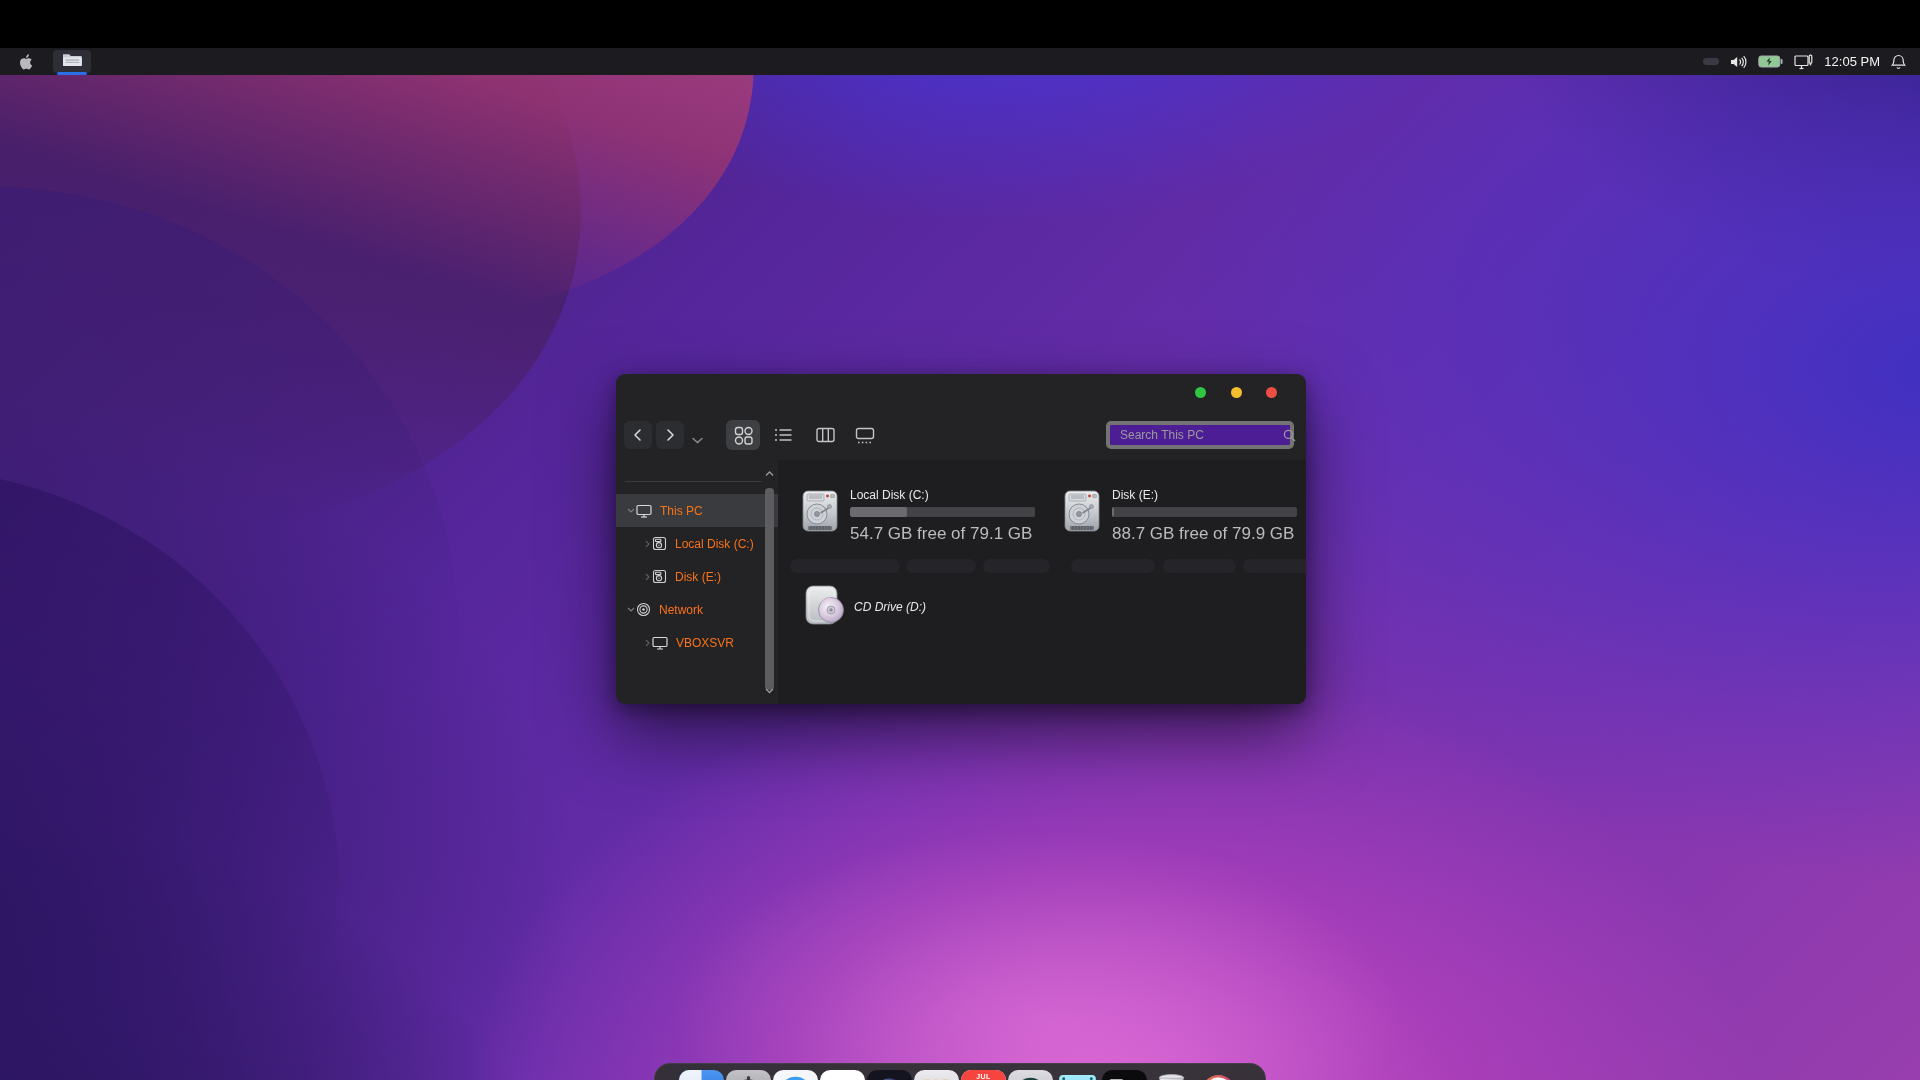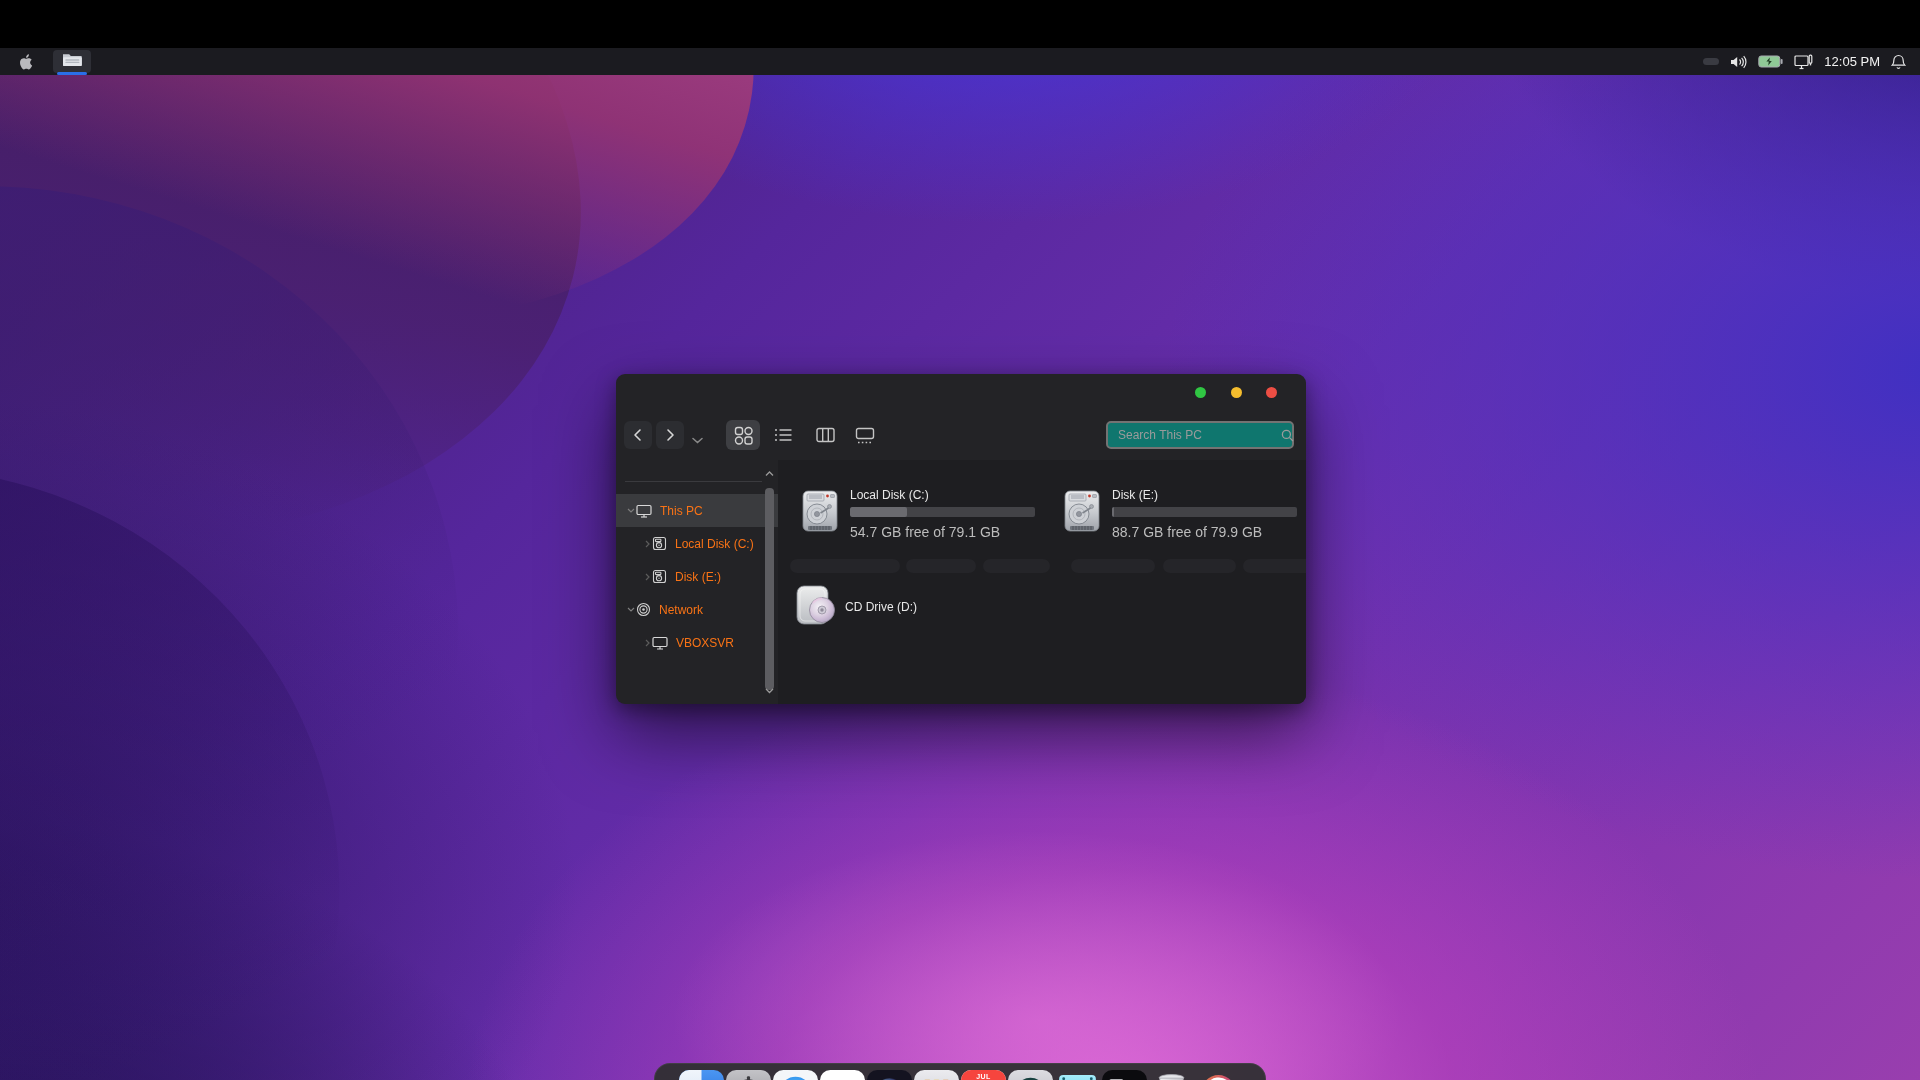--- a/index.html
+++ b/index.html
@@ -61,21 +61,21 @@
   .toolbar { position:absolute; left:0; top:38px; right:0; height:48px; }
   .nav-btn { position:absolute; top:9px; width:28px; height:28px; border-radius:6px;
     background:#2c2d31; display:flex; align-items:center; justify-content:center; }
   .btn-back { left:8px; } .btn-fwd { left:40px; }
   .tb-chevron { position:absolute; left:76px; top:18px; }
   .view-btn { position:absolute; top:8px; width:34px; height:30px; border-radius:6px;
     display:flex; align-items:center; justify-content:center; }
   .view-icons { left:110px; background:#3e3f43; }
   .view-list { left:150px; } .view-cols { left:192px; } .view-gallery { left:232px; }
   .searchbox { position:absolute; right:12px; top:9px; width:188px; height:28px;
-    background:#0f766e; border:2px solid #737373; border-radius:5px;
+    background:#4c1d95; border:4px solid #737373; border-radius:5px;
     display:flex; align-items:center; }
   .searchbox input { flex:1; background:transparent; border:none; outline:none;
     color:#d8d8d8; font-size:12px; padding:0 8px 0 10px; font-family:"Liberation Sans",sans-serif; }
   .searchbox input::placeholder { color:#9b9b9b; opacity:1; }
   .searchbox .mag { margin-right:8px; display:flex; }
 
   .win-body { position:absolute; left:0; top:86px; right:0; bottom:0;
     border-radius:0 0 9px 9px; overflow:hidden; }
   .sidebar { position:absolute; left:0; top:0; width:162px; bottom:0; }
   .sidebar-sep { position:absolute; left:9px; right:16px; top:21px; height:1px; background:#3a3a3e; }
@@ -92,26 +92,26 @@
   .v-scroll-down { position:absolute; right:4px; bottom:6px; }
 
   .content { position:absolute; left:162px; top:0; right:0; bottom:0; background:#1e1e21; }
   .drive-tile { position:absolute; top:26px; width:256px; height:62px; }
   .tile-c { left:12px; } .tile-e { left:274px; }
   .drive-ico { position:absolute; left:10px; top:2px; }
   .drive-name { position:absolute; left:60px; top:2px; color:#e8e8e8; font-size:12px; white-space:nowrap; }
   .drive-bar { position:absolute; left:60px; top:21px; width:185px; height:10px;
     background:#434347; border-radius:2px; overflow:hidden; }
   .drive-bar .fill { height:100%; background:#6a6a6f; border-radius:2px; }
-  .drive-free { position:absolute; left:60px; top:38px; color:#bcbcbc; font-size:14px; white-space:nowrap; }
+  .drive-free { position:absolute; left:60px; top:38px; color:#bcbcbc; font-size:17px; white-space:nowrap; }
 
   .ghost-band span { position:absolute; top:99px; height:14px; border-radius:7px;
     background:#252529; display:block; }
 
-  .cd-row { position:absolute; left:7px; top:118px; width:260px; height:60px; }
+  .cd-row { position:absolute; left:16px; top:118px; width:260px; height:60px;font-style:italic; }
   .cd-row .drive-ico { top:4px; }
   .cd-name { position:absolute; left:60px; top:22px; color:#e8e8e8; font-size:12px; white-space:nowrap; }
 
   
   .dock { position:absolute; left:50%; transform:translateX(-50%); bottom:7px;
     height:58px; background:rgba(47,47,50,.95); border:1px solid rgba(255,255,255,.07);
     border-radius:16px; display:flex; align-items:center; gap:2px; padding:0 24px; z-index:40; }
   .dock-icon { width:45px; height:45px; position:relative; }
   .dock-icon svg { display:block; }
   .cal-icon { width:45px; height:45px; background:#f7f7f9; border-radius:10px; overflow:hidden;

